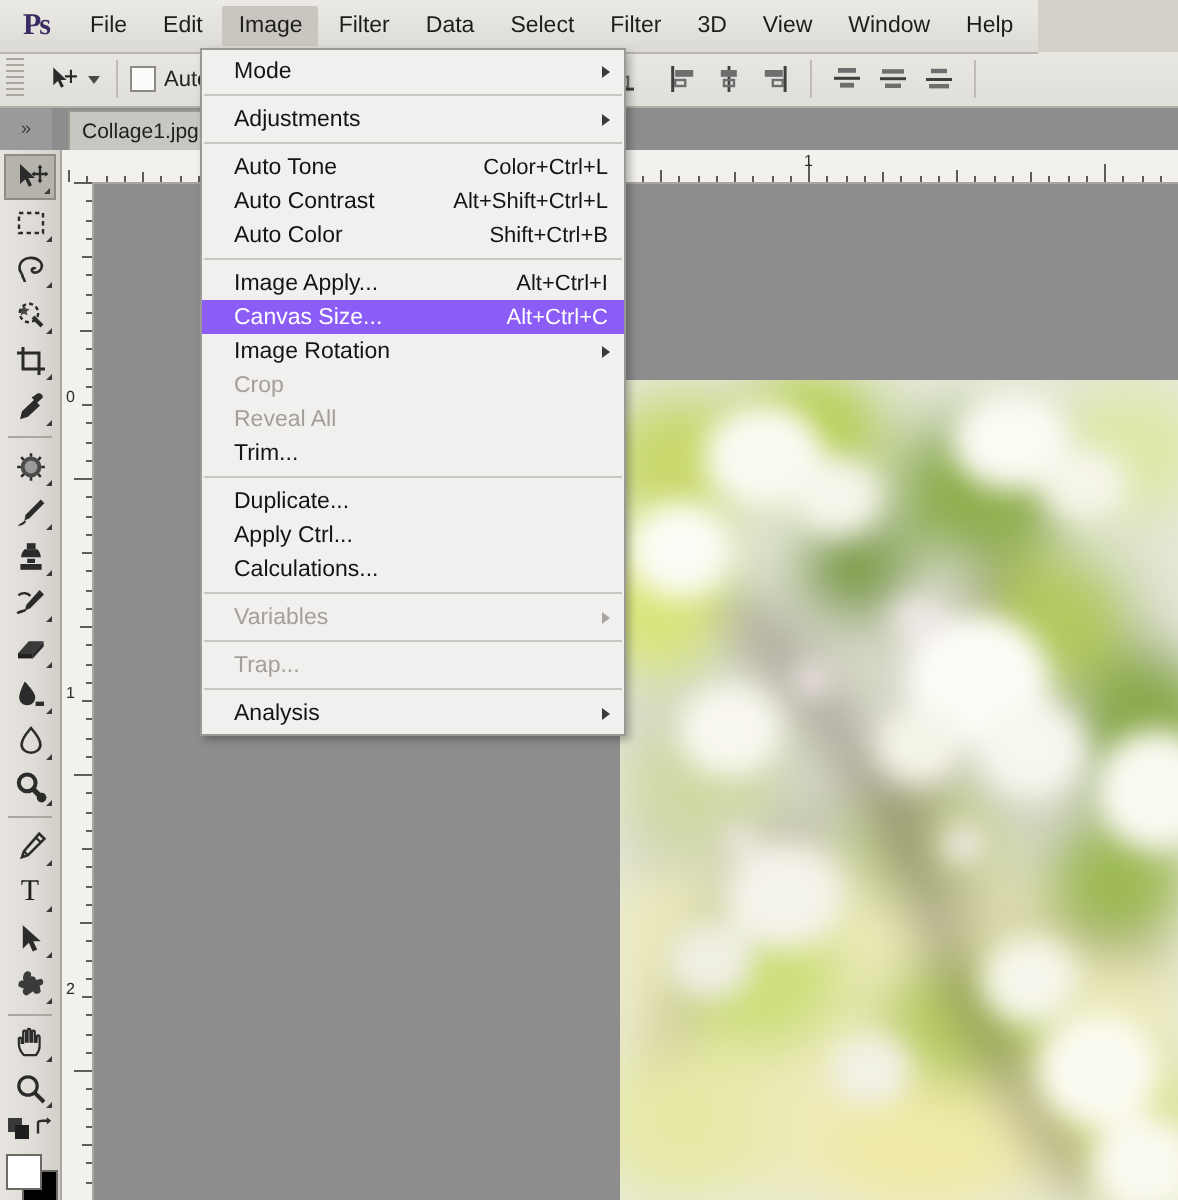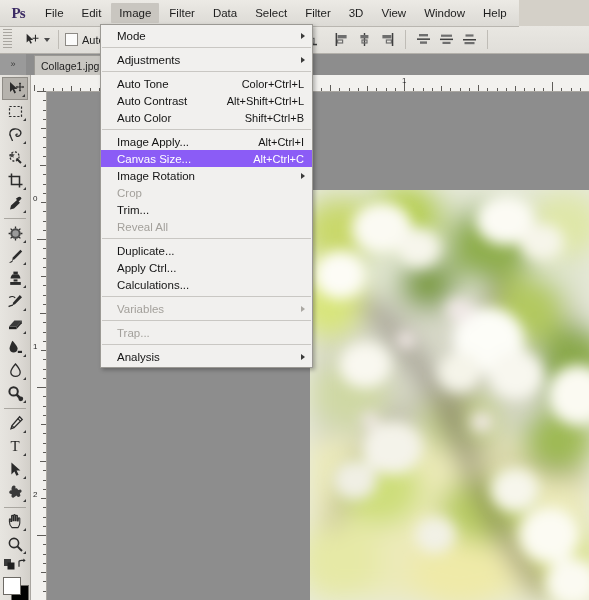--- a/index.html
+++ b/index.html
@@ -613,25 +613,25 @@
       <span>Canvas Size...</span>
       <span class="accel">Alt+Ctrl+C</span>
     </div>
     <div class="mrow">
       <span>Image Rotation</span>
       <span class="arrow"></span>
     </div>
     <div class="mrow disabled">
       <span>Crop</span>
     </div>
-    <div class="mrow">
-      <span>Trim...</span>
-    </div>
     <div class="mrow disabled">
       <span>Reveal All</span>
+    </div>
+    <div class="mrow">
+      <span>Trim...</span>
     </div>
     <div class="msep"></div>
     <div class="mrow">
       <span>Duplicate...</span>
     </div>
     <div class="mrow">
       <span>Apply Ctrl...</span>
     </div>
     <div class="mrow">
       <span>Calculations...</span>

